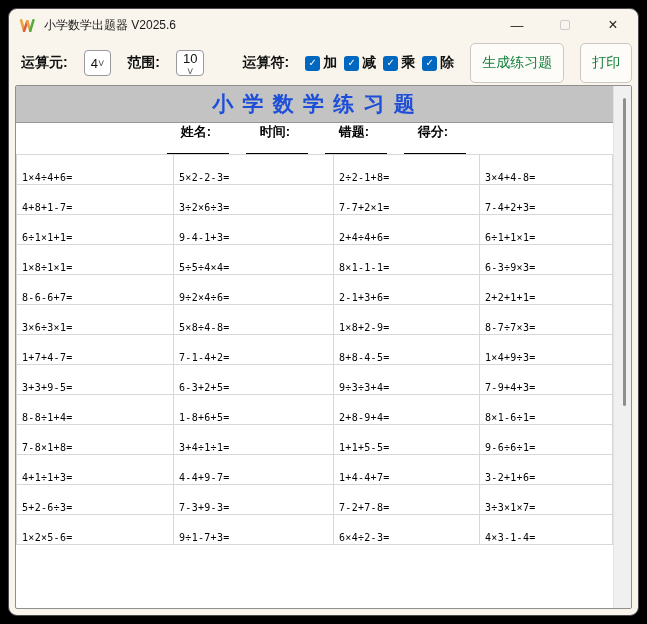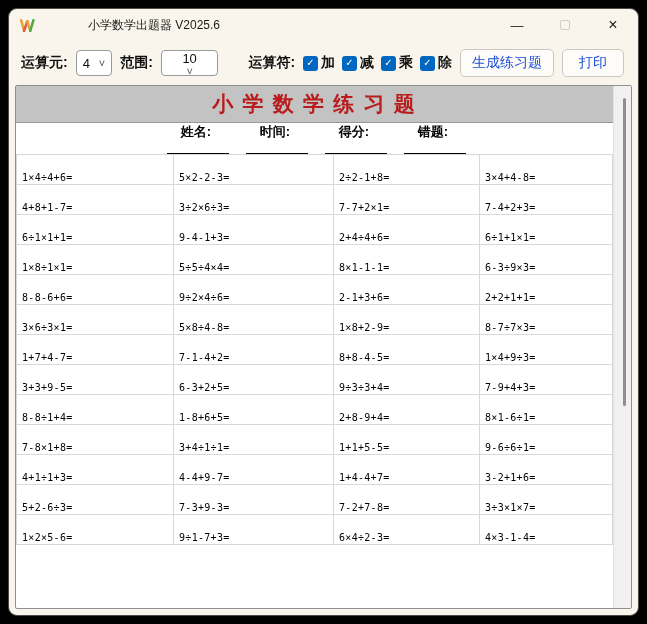--- a/index.html
+++ b/index.html
@@ -4,53 +4,53 @@
 <style>
   * { margin:0; padding:0; box-sizing:border-box; }
   html,body { width:647px; height:624px; background:#000; overflow:hidden;
               font-family:"Liberation Sans","DejaVu Sans",sans-serif; }
   .window {
     position:absolute; left:8px; top:8px; width:631px; height:608px;
     background:#f9f5ec; border:1px solid #4a4a4a; border-radius:9px;
     overflow:hidden; display:flex; flex-direction:column;
   }
   
-  .titlebar { height:32px; display:flex; align-items:center; padding:16px 10px; flex:0 0 auto;gap:44px; }
+  .titlebar { height:32px; display:flex; align-items:center; padding:16px 10px; flex:0 0 auto; }
   .appicon { width:17px; height:17px; margin-right:8px; flex:0 0 auto; }
   .apptitle { font-size:12px; color:#1a1a1a; }
   .wincontrols { margin-left:auto; display:flex; align-items:center; gap:34px; margin-right:8px; }
   .wbtn { font-size:13px; color:#222; line-height:1; cursor:default; text-align:center; width:14px; }
   .maxbox { width:10px; height:10px; border:1px solid #cdcdcd; border-radius:2px; display:inline-block; }
   
-  .toolbar { height:44px; display:flex; align-items:center; padding:0 12px; gap:8px; flex:0 0 auto; }
+  .toolbar { height:44px; display:flex; align-items:center; padding:0 12px; gap:16px; flex:0 0 auto; }
   .tlabel { font-size:14px; font-weight:600; color:#111; white-space:nowrap; }
   .select { background:#fff; border:1px solid #979a9e; border-radius:4px; height:26px;
             display:flex; align-items:center; justify-content:space-between; padding:0 6px;
             font-size:13px; color:#111; }
   .select.small { width:46px; }
   .select.wide  { width:76px;flex-direction:column; }
   .chev { font-size:11px; color:#555; line-height:1; }
   .chkgroup { display:flex; align-items:center; gap:7px; }
   .chk { display:flex; align-items:center; gap:3px; font-size:14px; font-weight:600; color:#111; }
   .box { width:15px; height:15px; border-radius:3px; background:#0067c0; display:flex;
          align-items:center; justify-content:center; }
   .mark { color:#fff; font-size:10px; font-weight:bold; line-height:1; }
-  .btn { background:#fdfcf8; border:1px solid #c9c7c0; border-radius:5px; height:28px;
-         font-size:14px; color:#1d4ed8; display:flex; align-items:center; justify-content:center;
+  .btn { background:#fdfcf8; border:1px solid #c9c7c0; border-radius:5px; height:40px;
+         font-size:14px; color:#15803d; display:flex; align-items:center; justify-content:center;
          padding:8px 11px; white-space:nowrap; cursor:default;
          font-family:"Liberation Sans","DejaVu Sans",sans-serif; }
   .btn.print { margin-left:auto; width:78px; margin-right:2px; }
   
   .panel { flex:1 1 auto; margin:0 6px 6px 6px; border:1px solid #8f8f8f; border-radius:2px;
            background:#fff; display:flex; overflow:hidden; }
   .worksheet { flex:1 1 auto; display:flex; flex-direction:column; overflow:hidden; }
   .band { height:37px; background:#c3c3c3; border-bottom:1px solid #989898;
           display:flex; align-items:center; justify-content:center; flex:0 0 auto; }
   .bandtitle { font-family:"Liberation Serif","DejaVu Serif",serif; font-size:21px;
-               font-weight:bold; color:#b91c1c; letter-spacing:2px; }
+               font-weight:bold; color:#1d4ed8; letter-spacing:2px; }
   .inforow { height:31px; display:flex; align-items:center; justify-content:center;
              gap:14px; flex:0 0 auto; background:#fff; }
   .infofield { display:flex; align-items:center; font-size:13px; font-weight:600; color:#000;flex-direction:column; }
   .blank { display:inline-block; width:62px; border-bottom:1px solid #000; height:13px; margin-left:3px; }
   table.problems { border-collapse:collapse; width:100%; table-layout:fixed; }
   table.problems td { border:1px solid #d8d8d8; height:30px; vertical-align:middle;
                       padding:16px 0 0 5px; font-family:"DejaVu Sans Mono",monospace;
                       font-size:10px; color:#000; letter-spacing:0.3px; white-space:nowrap; overflow:hidden; }
   
   .scrollbar { flex:0 0 18px; background:#f0f0f0; border-left:1px solid #e2e2e2; position:relative; }
@@ -127,25 +127,25 @@
       <div class="inforow">
         <span class="infofield">
           <span>姓名:</span>
             <span class="blank"></span>
         </span>
         <span class="infofield">
           <span>时间:</span>
             <span class="blank"></span>
         </span>
         <span class="infofield">
+          <span>错题:</span>
+            <span class="blank"></span>
+        </span>
+        <span class="infofield">
           <span>得分:</span>
-            <span class="blank"></span>
-        </span>
-        <span class="infofield">
-          <span>错题:</span>
             <span class="blank"></span>
         </span>
       </div>
       <table class="problems">
         <colgroup>
           <col style="width:157px">
             <col style="width:160px">
             <col style="width:146px">
             <col>
         </colgroup>
@@ -168,21 +168,21 @@
               <td>2+4÷4+6=</td>
               <td>6÷1+1×1=</td>
             </tr>
             <tr>
               <td>1×8÷1×1=</td>
               <td>5÷5÷4×4=</td>
               <td>8×1-1-1=</td>
               <td>6-3÷9×3=</td>
             </tr>
             <tr>
-              <td>8-8-6+6=</td>
+              <td>8-6-6+7=</td>
               <td>9÷2×4÷6=</td>
               <td>2-1+3+6=</td>
               <td>2+2+1+1=</td>
             </tr>
             <tr>
               <td>3×6÷3×1=</td>
               <td>5×8÷4-8=</td>
               <td>1×8+2-9=</td>
               <td>8-7÷7×3=</td>
             </tr>

